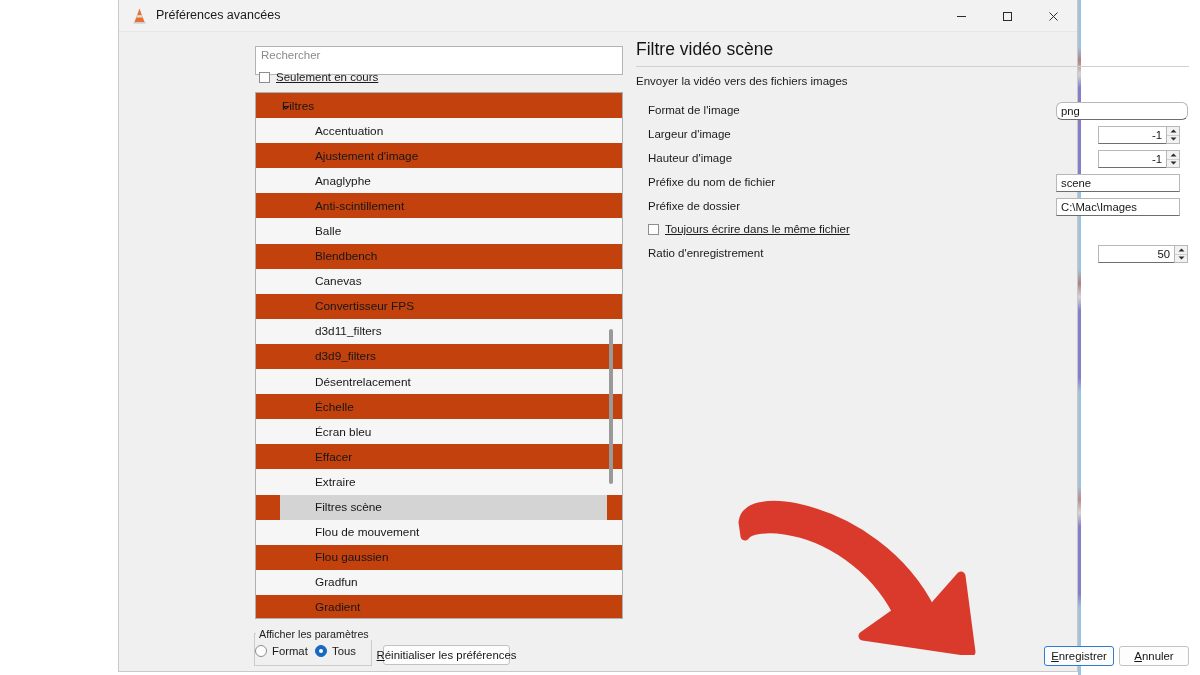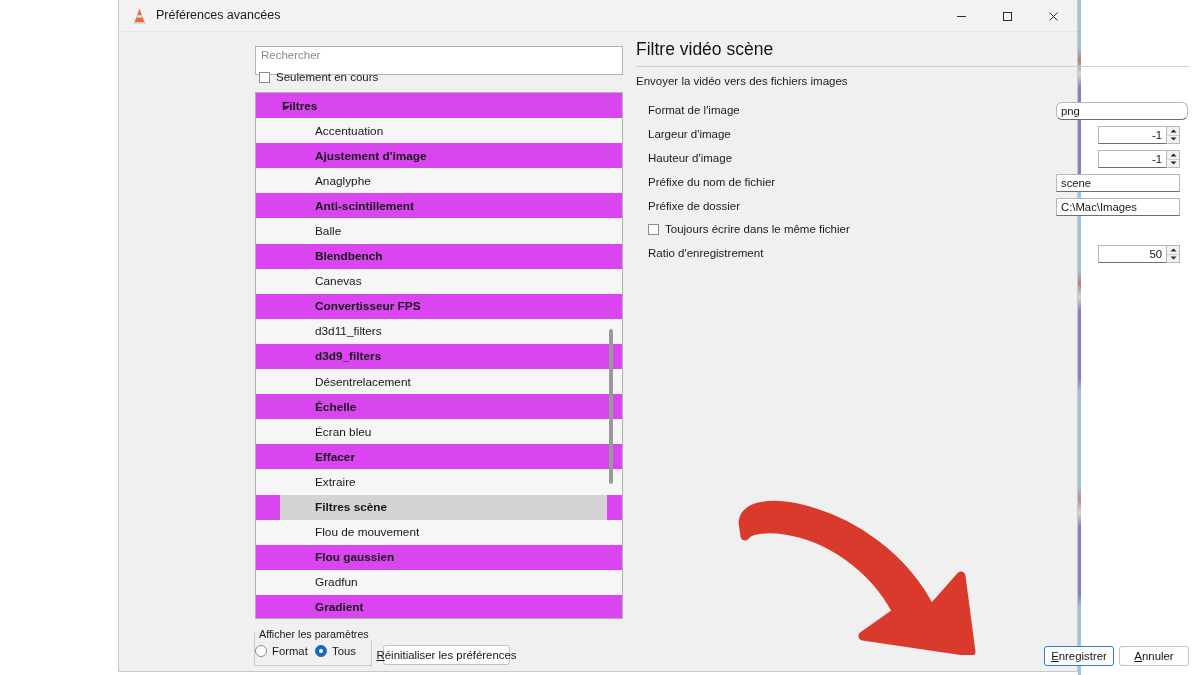--- a/index.html
+++ b/index.html
@@ -78,21 +78,21 @@
     background: #ffffff;
     border: 1px solid #b4b4b4;
     box-sizing: border-box;
     font-size: 11.5px;
     color: #8a8a8a;
     padding: 2px 0 0 5px;
   }
   .chk-row {
     position: absolute;
     display: flex; align-items: center;
-    font-size: 11.5px; color: #1b1b1b;
+    font-size: 11.5px; color: #1b1b1b; text-decoration: underline;
   }
   .chk-only { left: 140px; top: 71px; }
   .chkbox {
     width: 11px; height: 11px;
     border: 1px solid #8d8d8d;
     background: #fdfdfd;
     box-sizing: border-box;
     margin-right: 6px;
     flex: 0 0 auto;
   }
@@ -108,21 +108,21 @@
   }
   .tree-inner { position: relative; width: 100%; }
   .tree-row {
     position: relative;
     height: 25.1px;
     display: flex; align-items: center;
     font-size: 11.8px; color: #171717;
     box-sizing: border-box;
   }
   .tree-row.odd { background: #f6f6f6; }
-  .tree-row.even { background: #d946ef; font-weight: bold; }
+  .tree-row.even { background: #c2410c; }
   .tree-row.parent { padding-left: 26px; }
   .tree-row.child { padding-left: 59px; }
   .tree-row.selected .rowfill {
     position: absolute; left: 24px; right: 15px; top: 0; bottom: 0;
     background: #d4d4d4;
   }
   .tree-row .lbl { position: relative; z-index: 2; }
   .chev {
     position: absolute; left: 25px; top: 50%;
     transform: translateY(-50%);
@@ -441,21 +441,21 @@
                 <polygon points="3.5,3.5 0.5,0.5 6.5,0.5" fill="#2b2b2b"></polygon>
               </svg>
             </div>
           </div>
         </div>
         <div class="frow-label" style="top: 176px;">Préfixe du nom de fichier</div>
         <div class="tinput" style="left: 937px; top: 174px; width: 124px; text-align: left;">scene</div>
         <div class="frow-label" style="top: 200px;">Préfixe de dossier</div>
         <div class="tinput" style="left: 937px; top: 198px; width: 124px; text-align: left;">C:\Mac\Images</div>
         <div class="frow-label" style="top: 247px;">Ratio d'enregistrement</div>
-        <div class="spin" style="left: 979px; top: 245px; width: 82px;">
+        <div class="spin" style="left: 979px; top: 245px; width: 90px;">
           <div class="spin-field">50</div>
           <div class="spin-btns">
             <div class="spin-up">
               <svg width="7" height="4" viewBox="0 0 7 4">
                 <polygon points="3.5,0.5 6.5,3.5 0.5,3.5" fill="#2b2b2b"></polygon>
               </svg>
             </div>
             <div class="spin-dn">
               <svg width="7" height="4" viewBox="0 0 7 4">
                 <polygon points="3.5,3.5 0.5,0.5 6.5,0.5" fill="#2b2b2b"></polygon>

